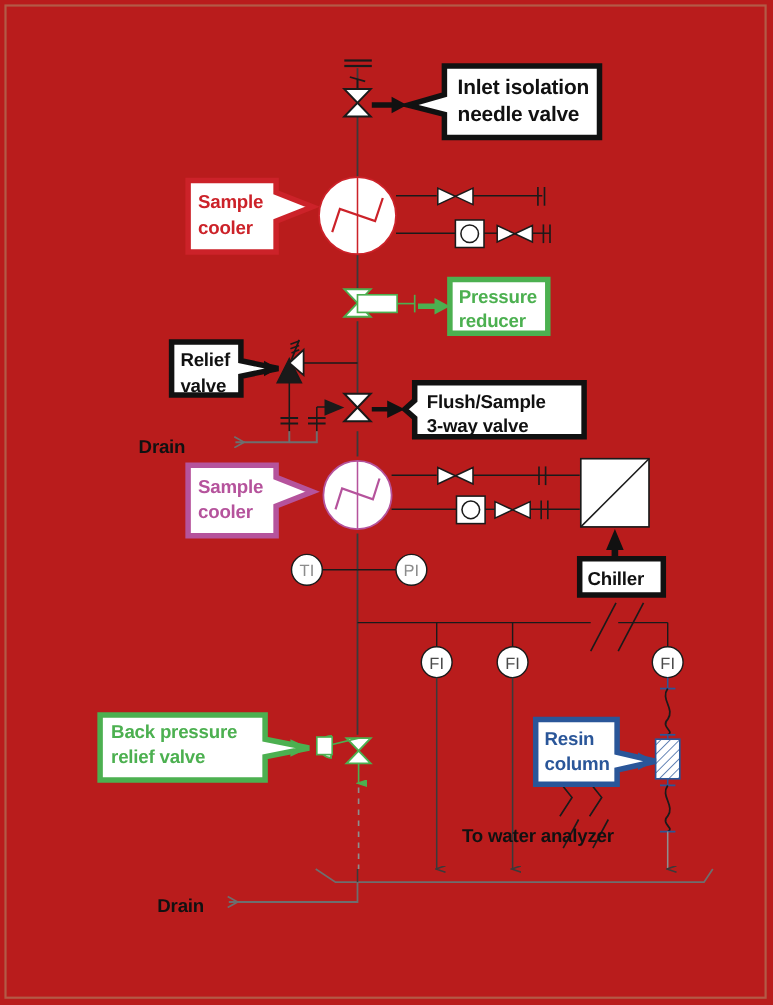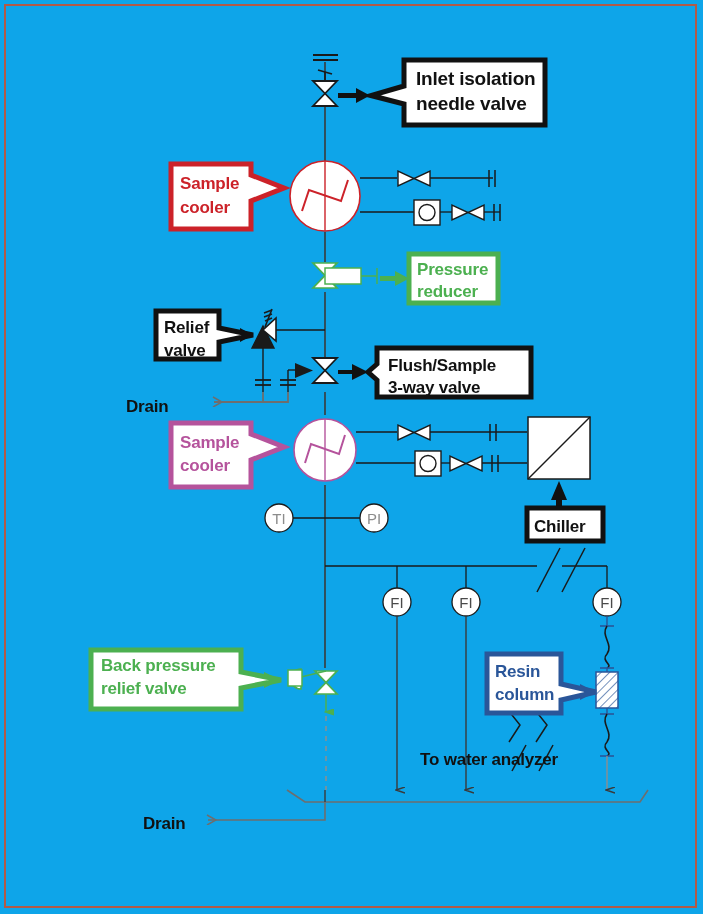--- a/index.html
+++ b/index.html
@@ -8,21 +8,21 @@
     padding: 0;
     background: #ffffff;
   }
   body {
     font-family: "Liberation Sans", sans-serif;
   }
   #page {
     position: relative;
     width: 703px;
     height: 914px;
-    background: #0ea5e9;
+    background: #b91c1c;
     overflow: hidden;
   }
   #border-frame {
     position: absolute;
     left: 4px;
     top: 4px;
     width: 693px;
     height: 904px;
     border: 2px solid #b35a46;
     box-sizing: border-box;

